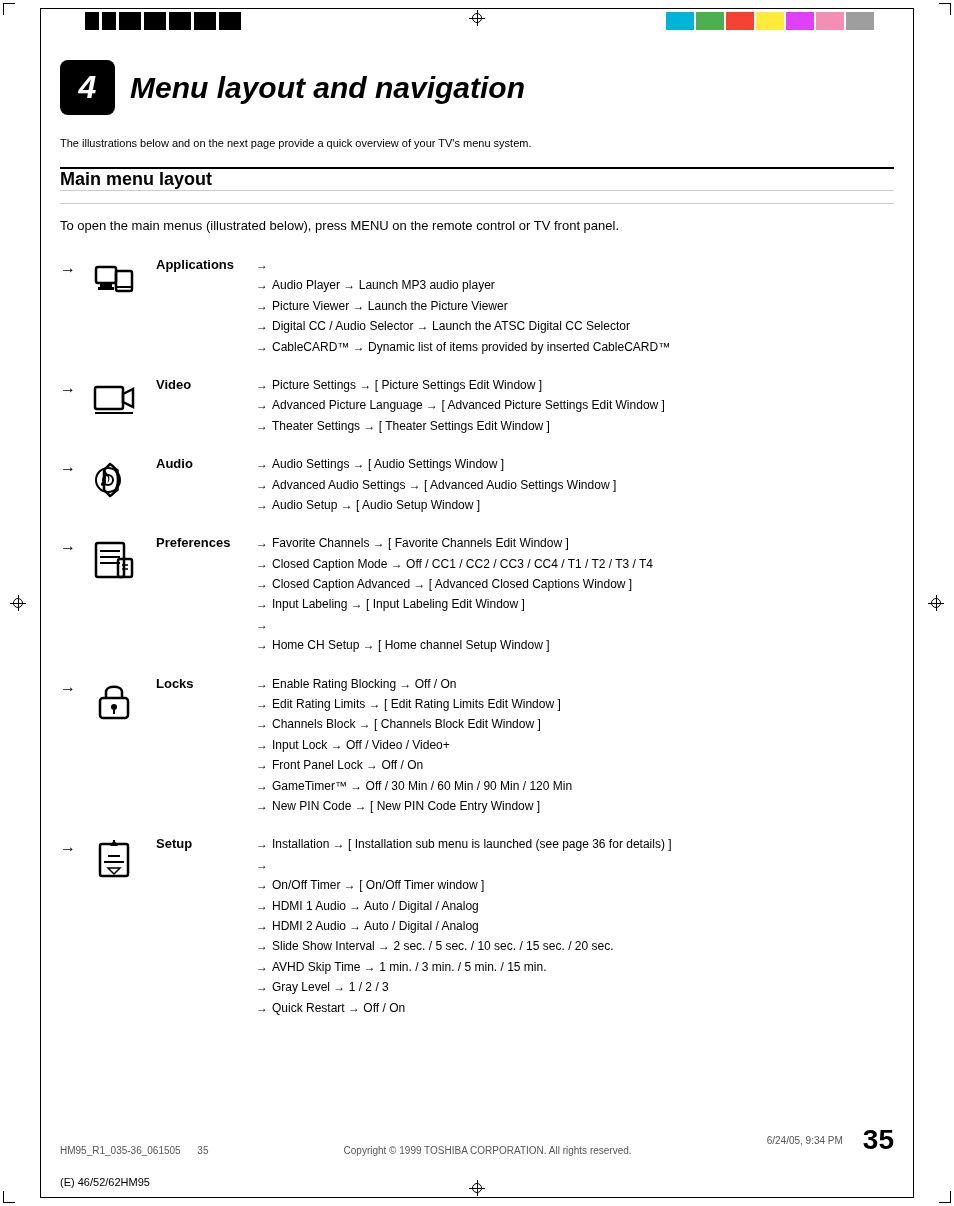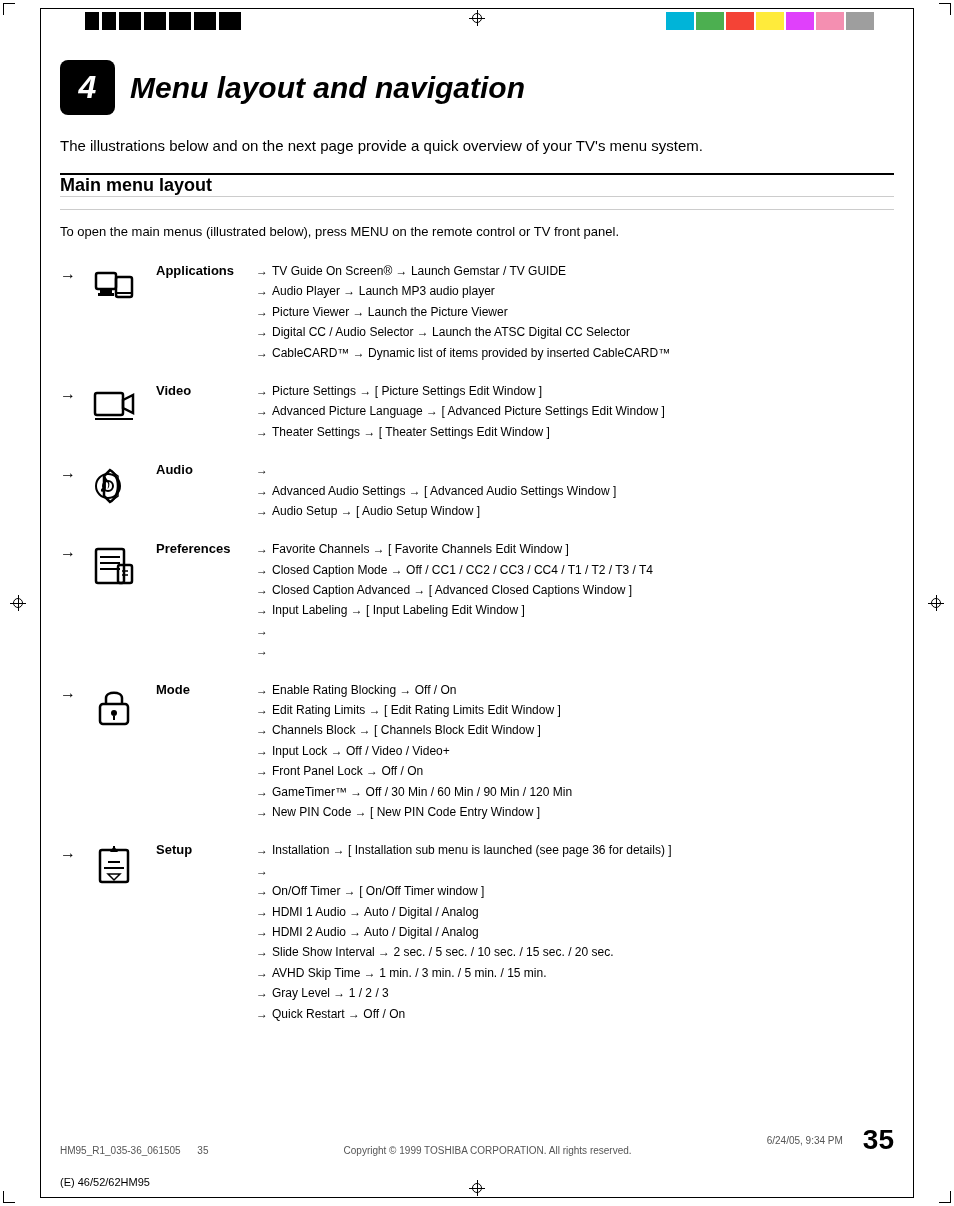--- a/index.html
+++ b/index.html
@@ -129,21 +129,21 @@
       font-style: italic;
     }
     .chapter-title {
       font-size: 30px;
       font-weight: bold;
       font-style: italic;
       color: #000;
     }
 
     .intro-text {
-      font-size: 15px;
+      font-size: 11px;
       margin-bottom: 15px;
       line-height: 1.5;
     }
 
     
     .section-header {
       border-top: 2px solid #000;
       border-bottom: 1px solid #ccc;
       padding: 0 0;
       margin-bottom: 12px;
@@ -309,21 +309,20 @@
       <rect x="10" y="26" width="12" height="4" fill="#000"></rect>
       <rect x="8" y="30" width="16" height="3" fill="#000"></rect>
       <rect x="26" y="14" width="16" height="20" rx="2" fill="none" stroke="#000" stroke-width="2.5"></rect>
       <line x1="26" y1="30" x2="42" y2="30" stroke="#000" stroke-width="2"></line>
     </svg>
         </div>
         <div class="menu-label">Applications</div>
         <div class="menu-items-list">
           <div class="menu-item-row">
             <span style="margin-right: 4px;">→</span>
-            <span>TV Guide On Screen® → Launch Gemstar / TV GUIDE</span>
           </div>
           <div class="menu-item-row">
             <span style="margin-right: 4px;">→</span>
             <span>Audio Player → Launch MP3 audio player</span>
           </div>
           <div class="menu-item-row">
             <span style="margin-right: 4px;">→</span>
             <span>Picture Viewer → Launch the Picture Viewer</span>
           </div>
           <div class="menu-item-row">
@@ -374,20 +373,21 @@
       <circle cx="18" cy="24" r="12" fill="none" stroke="#000" stroke-width="2"></circle>
       <circle cx="18" cy="24" r="5" fill="none" stroke="#000" stroke-width="2"></circle>
 
       <text x="8" y="30" font-size="28" font-family="serif" fill="#000">♪</text>
     </svg>
         </div>
         <div class="menu-label">Audio</div>
         <div class="menu-items-list">
           <div class="menu-item-row">
             <span style="margin-right: 4px;">→</span>
+            <span>Audio Settings → [ Audio Settings Window ]</span>
           </div>
           <div class="menu-item-row">
             <span style="margin-right: 4px;">→</span>
             <span>Advanced Audio Settings → [ Advanced Audio Settings Window ]</span>
           </div>
           <div class="menu-item-row">
             <span style="margin-right: 4px;">→</span>
             <span>Audio Setup → [ Audio Setup Window ]</span>
           </div>
         </div>
@@ -423,36 +423,37 @@
           </div>
           <div class="menu-item-row">
             <span style="margin-right: 4px;">→</span>
             <span>Input Labeling → [ Input Labeling Edit Window ]</span>
           </div>
           <div class="menu-item-row">
             <span style="margin-right: 4px;">→</span>
           </div>
           <div class="menu-item-row">
             <span style="margin-right: 4px;">→</span>
+            <span>Home CH Setup → [ Home channel Setup Window ]</span>
           </div>
         </div>
       </div>
       <div class="menu-section">
         <div class="menu-arrow-line">
           <span style="font-size:16px;margin-right:2px;">→</span>
         </div>
         <div class="menu-icon-area">
           <svg viewBox="0 0 48 48" width="48" height="48" xmlns="http://www.w3.org/2000/svg">
       <rect x="10" y="22" width="28" height="20" rx="3" fill="none" stroke="#000" stroke-width="2.5"></rect>
       <path d="M16 22 L16 16 C16 9 32 9 32 16 L32 22" fill="none" stroke="#000" stroke-width="2.5"></path>
       <circle cx="24" cy="31" r="3" fill="#000"></circle>
       <line x1="24" y1="34" x2="24" y2="38" stroke="#000" stroke-width="2"></line>
     </svg>
         </div>
-        <div class="menu-label">Mode</div>
+        <div class="menu-label">Locks</div>
         <div class="menu-items-list">
           <div class="menu-item-row">
             <span style="margin-right: 4px;">→</span>
             <span>Enable Rating Blocking → Off / On</span>
           </div>
           <div class="menu-item-row">
             <span style="margin-right: 4px;">→</span>
             <span>Edit Rating Limits → [ Edit Rating Limits Edit Window ]</span>
           </div>
           <div class="menu-item-row">

